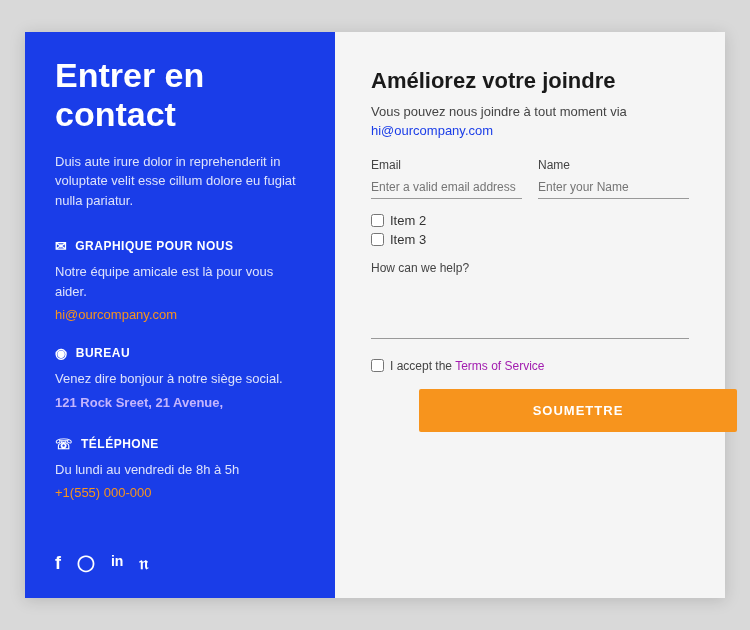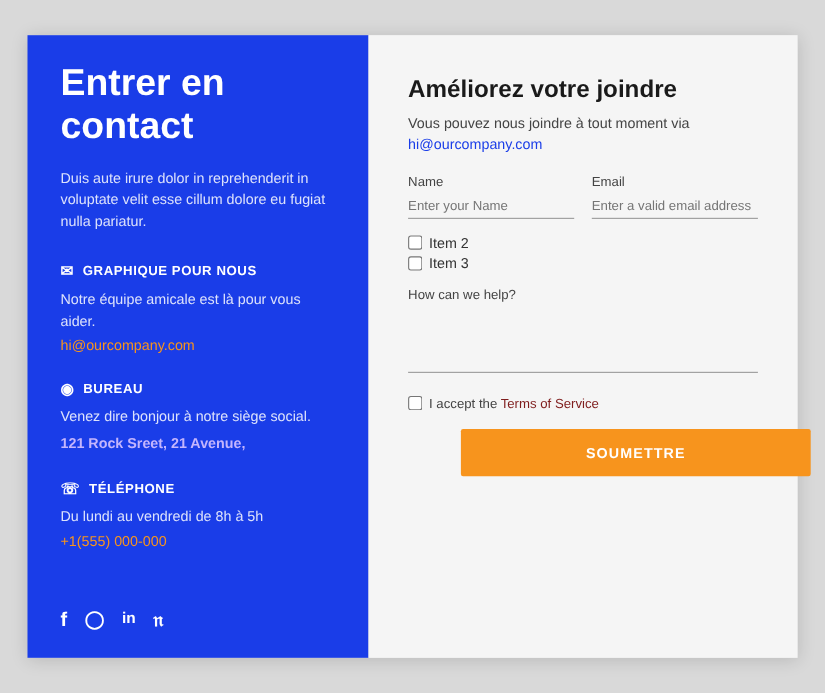--- a/index.html
+++ b/index.html
@@ -181,21 +181,21 @@
       gap: 6px;
       margin-bottom: 16px;
       font-size: 12px;
       color: #444;
     }
     .terms-row input[type="checkbox"] {
       width: 13px;
       height: 13px;
     }
     .terms-link {
-      color: #7f1d1d;
+      color: #a21caf;
       text-decoration: none;
     }
     .submit-btn {
       width: 100%;
       background-color: #f7941d;
       color: #ffffff;
       border: none;
       padding: 14px;
       font-size: 13px;
       font-weight: 700;
@@ -252,26 +252,26 @@
     </div>
   </div>
 
   <div class="right-panel">
     <h2>Améliorez votre joindre</h2>
     <p class="subtitle">Vous pouvez nous joindre à tout moment via</p>
     <a class="email-link" href="#">hi@ourcompany.com</a>
 
     <div class="form-row">
       <div class="form-group">
+        <label>Email</label>
+        <input type="email" placeholder="Enter a valid email address" style="">
+      </div>
+      <div class="form-group">
         <label>Name</label>
         <input type="text" placeholder="Enter your Name" style="">
-      </div>
-      <div class="form-group">
-        <label>Email</label>
-        <input type="email" placeholder="Enter a valid email address" style="">
       </div>
     </div>
 
     <div class="checkboxes">
       <div class="checkbox-item">
         <input type="checkbox" style="">
         <span>Item 2</span>
       </div>
       <div class="checkbox-item">
         <input type="checkbox" style="">

